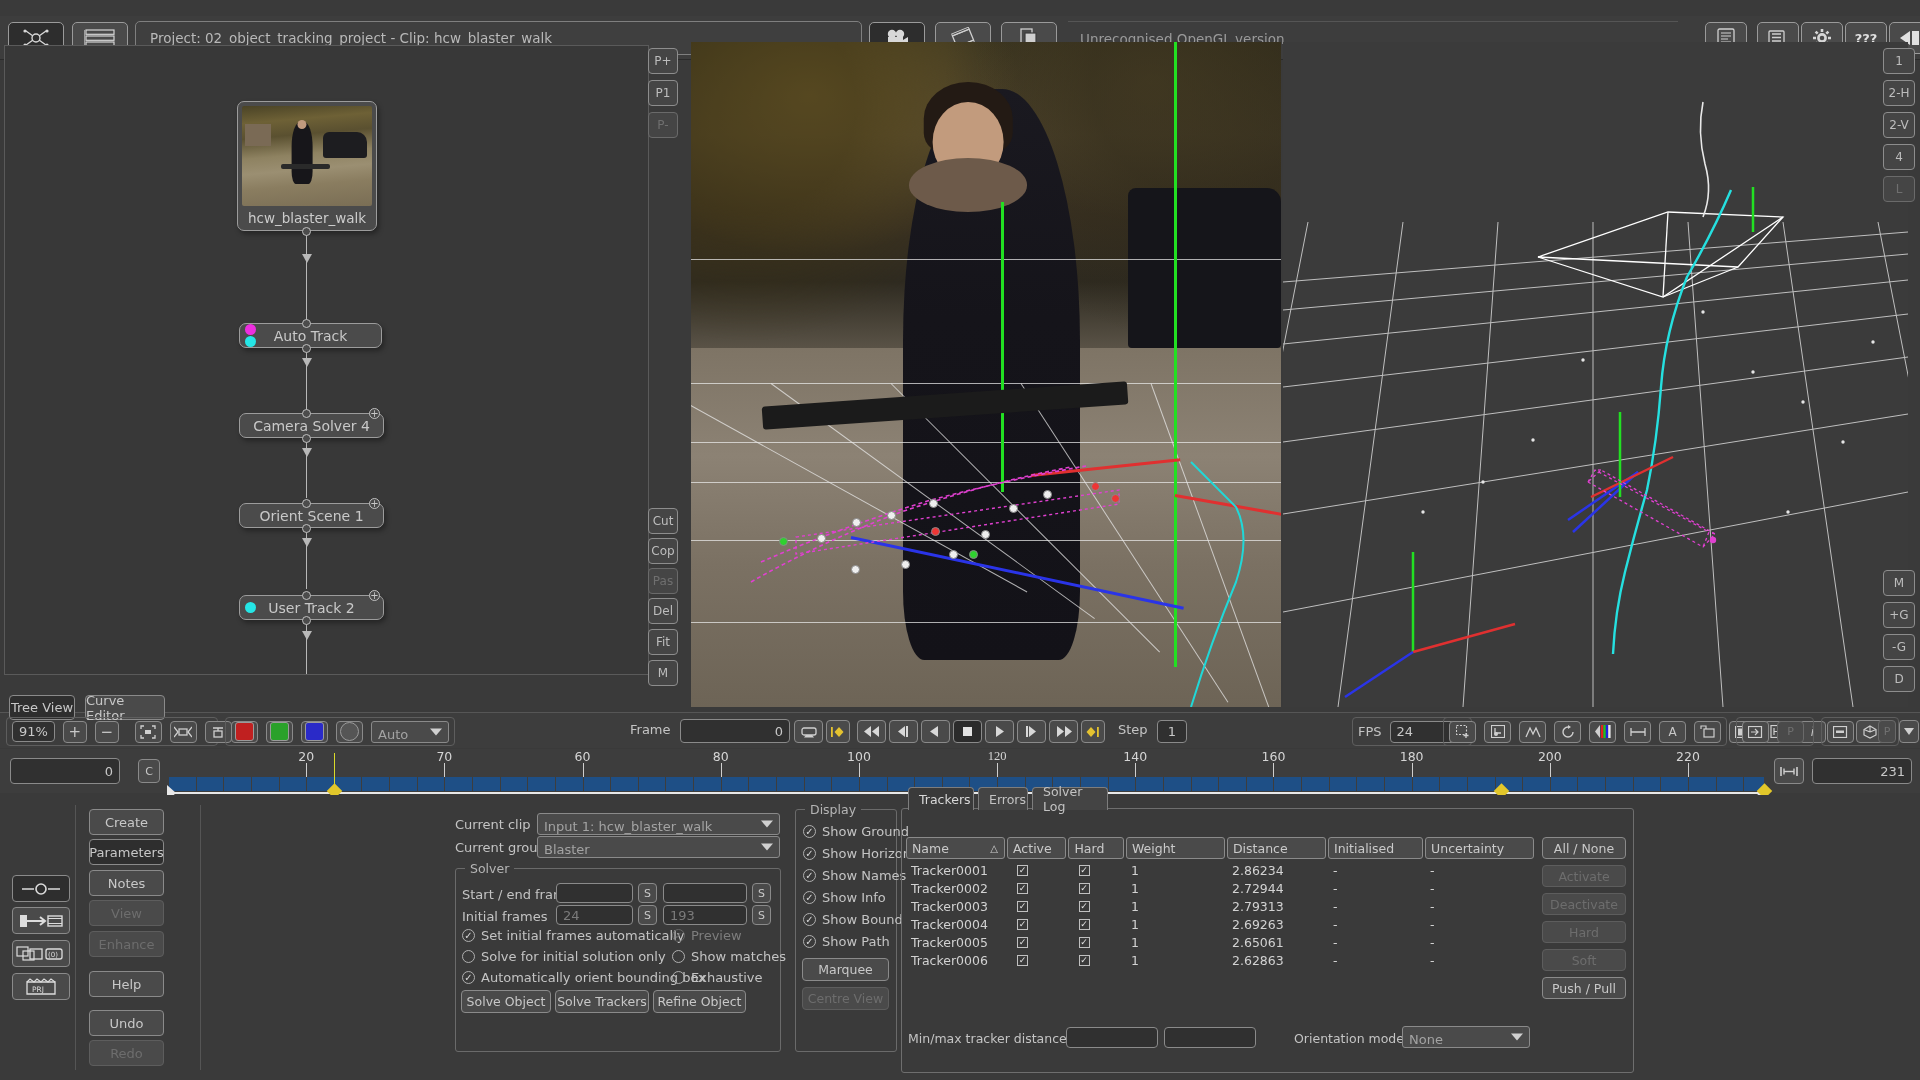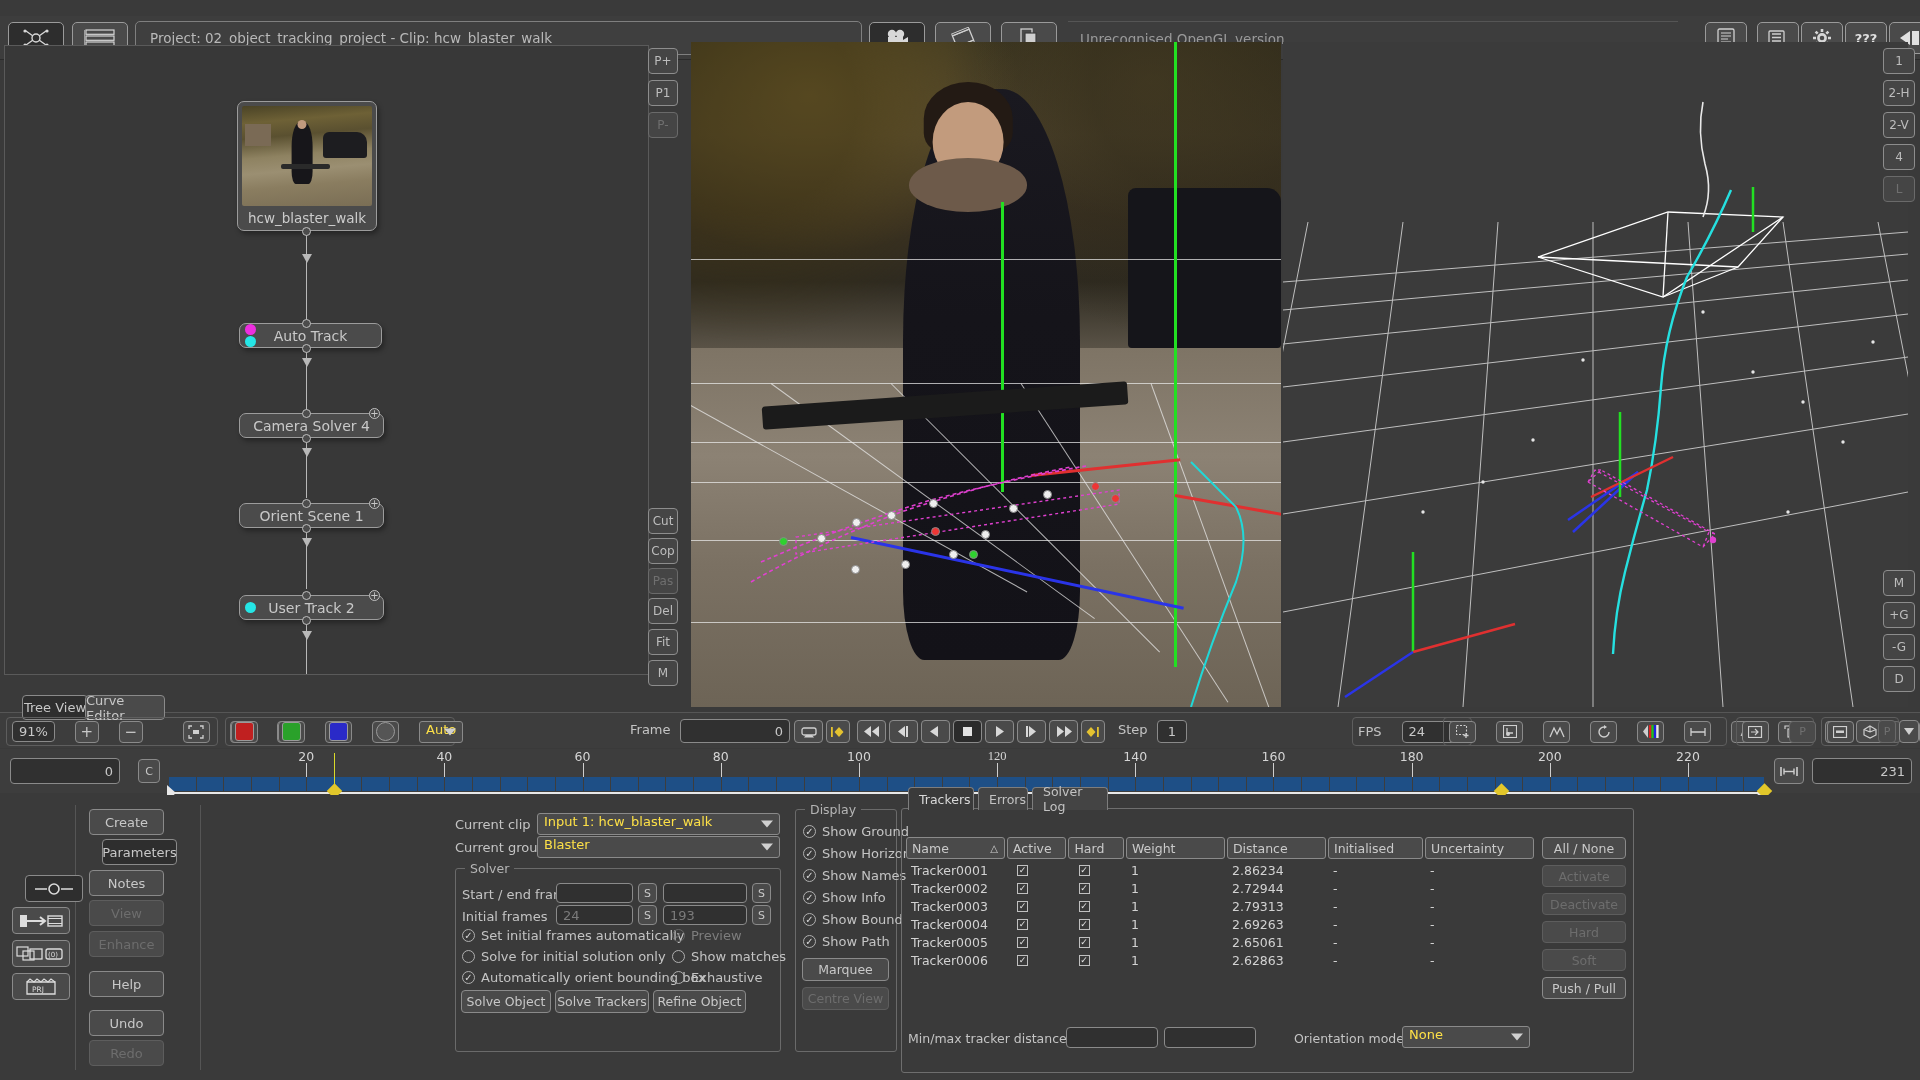--- a/index.html
+++ b/index.html
@@ -18,38 +18,38 @@
   .btn {
     background: #4a4a4a;
     border: 1px solid #8a8a8a;
     border-radius: 4px;
     color: #c8c8c8;
     display: flex; align-items: center; justify-content: center;
     font-size: 13px;
     cursor: pointer;
     user-select: none;
   }
-  .btn.dark { background: #2e2e2e; margin-left: 13px; }
+  .btn.dark { background: #2e2e2e; }
   .btn.disabled { color: #6d6d6d; border-color: #5d5d5d; }
   .field {
     background: #303030;
     border: 1px solid #8a8a8a;
     border-radius: 4px;
     color: #c8c8c8;
     display: flex; align-items: center; justify-content: flex-end;
     padding: 0 6px;
     font-size: 13px;
   }
   .field.ph { color: #7b7b7b; justify-content: flex-start; }
   .select {
     background: #4a4a4a;
     border: 1px solid #8a8a8a;
     border-radius: 3px;
-    color: #fde047;
-    display: flex; align-items: flex-start;
+    color: #a3a3a3;
+    display: flex; align-items: flex-end;
     padding: 0 6px;
     position: relative;
     font-size: 13px;
   }
   .select .arrow {
     position: absolute; right: 6px; top: 50%;
     width: 0; height: 0;
     border-left: 6px solid transparent;
     border-right: 6px solid transparent;
     border-top: 7px solid #d0d0d0;
@@ -213,21 +213,21 @@
   .redge.dim { color:#6f6f6f; border-color:#6a6a6a; }
 
   
   #transport {
     position: absolute; left: 0; top: 712px; width: 1920px; height: 36px;
     background: #3d3d3d; border-top: 1px solid #565656;
   }
   .grp {
     position: absolute; top: 4px; height: 29px;
     border: 1px solid #5e5e5e; border-radius: 4px;
-    display: flex; align-items: center; gap: 20px; padding: 0 5px;
+    display: flex; align-items: center; gap: 8px; padding: 0 5px;
   }
   .sbtn {
     width: 27px; height: 22px; background: #4a4a4a;
     border: 1px solid #8a8a8a; border-radius: 4px;
     display: flex; align-items: center; justify-content: center;
     font-size: 11px; color: #c8c8c8; flex: none;
   }
   .sbtn.dark { background:#2b2b2b; }
   .sbtn.dim { color:#707070; border-color:#6a6a6a; }
   .swatch { width: 19px; height: 19px; border: 1px solid #9a9a9a; border-radius: 3px; }
@@ -886,21 +886,21 @@
           <div class="seg" style="left: 1520px;"></div>
           <div class="seg" style="left: 1547.64px;"></div>
           <div class="seg" style="left: 1575.27px;"></div>
         </div>
       <div class="baseline"></div>
       <div class="leftcap"></div>
       <div class="rightcap"></div>
     <div class="tick" style="left: 138.182px;"></div>
         <div class="tlabel" style="left: 138.182px;">20</div>
         <div class="tick" style="left: 276.364px;"></div>
-        <div class="tlabel" style="left: 276.364px;">40</div>
+        <div class="tlabel" style="left: 276.364px;">70</div>
         <div class="tick" style="left: 414.545px;"></div>
         <div class="tlabel" style="left: 414.545px;">60</div>
         <div class="tick" style="left: 552.727px;"></div>
         <div class="tlabel" style="left: 552.727px;">80</div>
         <div class="tick" style="left: 690.909px;"></div>
         <div class="tlabel" style="left: 690.909px;">100</div>
         <div class="tick" style="left: 829.091px;"></div>
         <div class="tlabel" style="left: 829.091px; font-family: Liberation Serif, serif;">120</div>
         <div class="tick" style="left: 967.273px;"></div>
         <div class="tlabel" style="left: 967.273px;">140</div>

